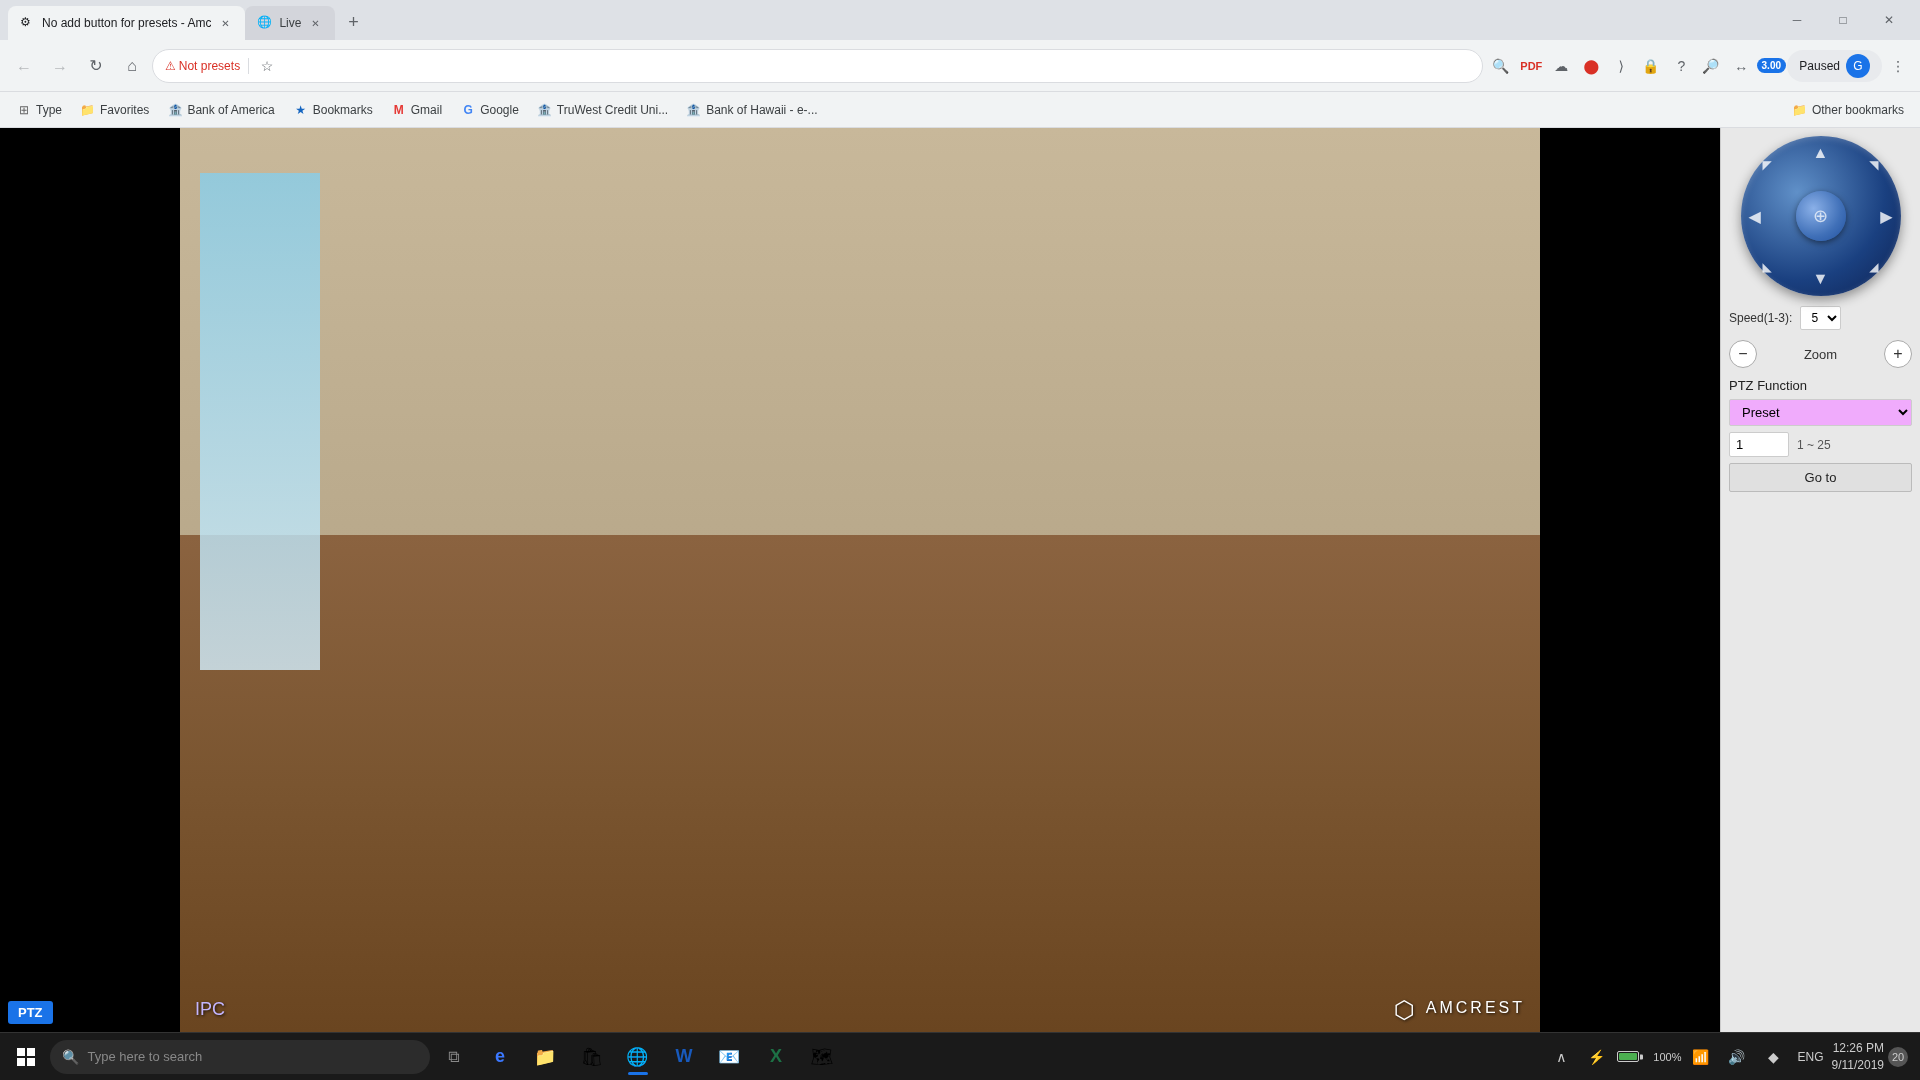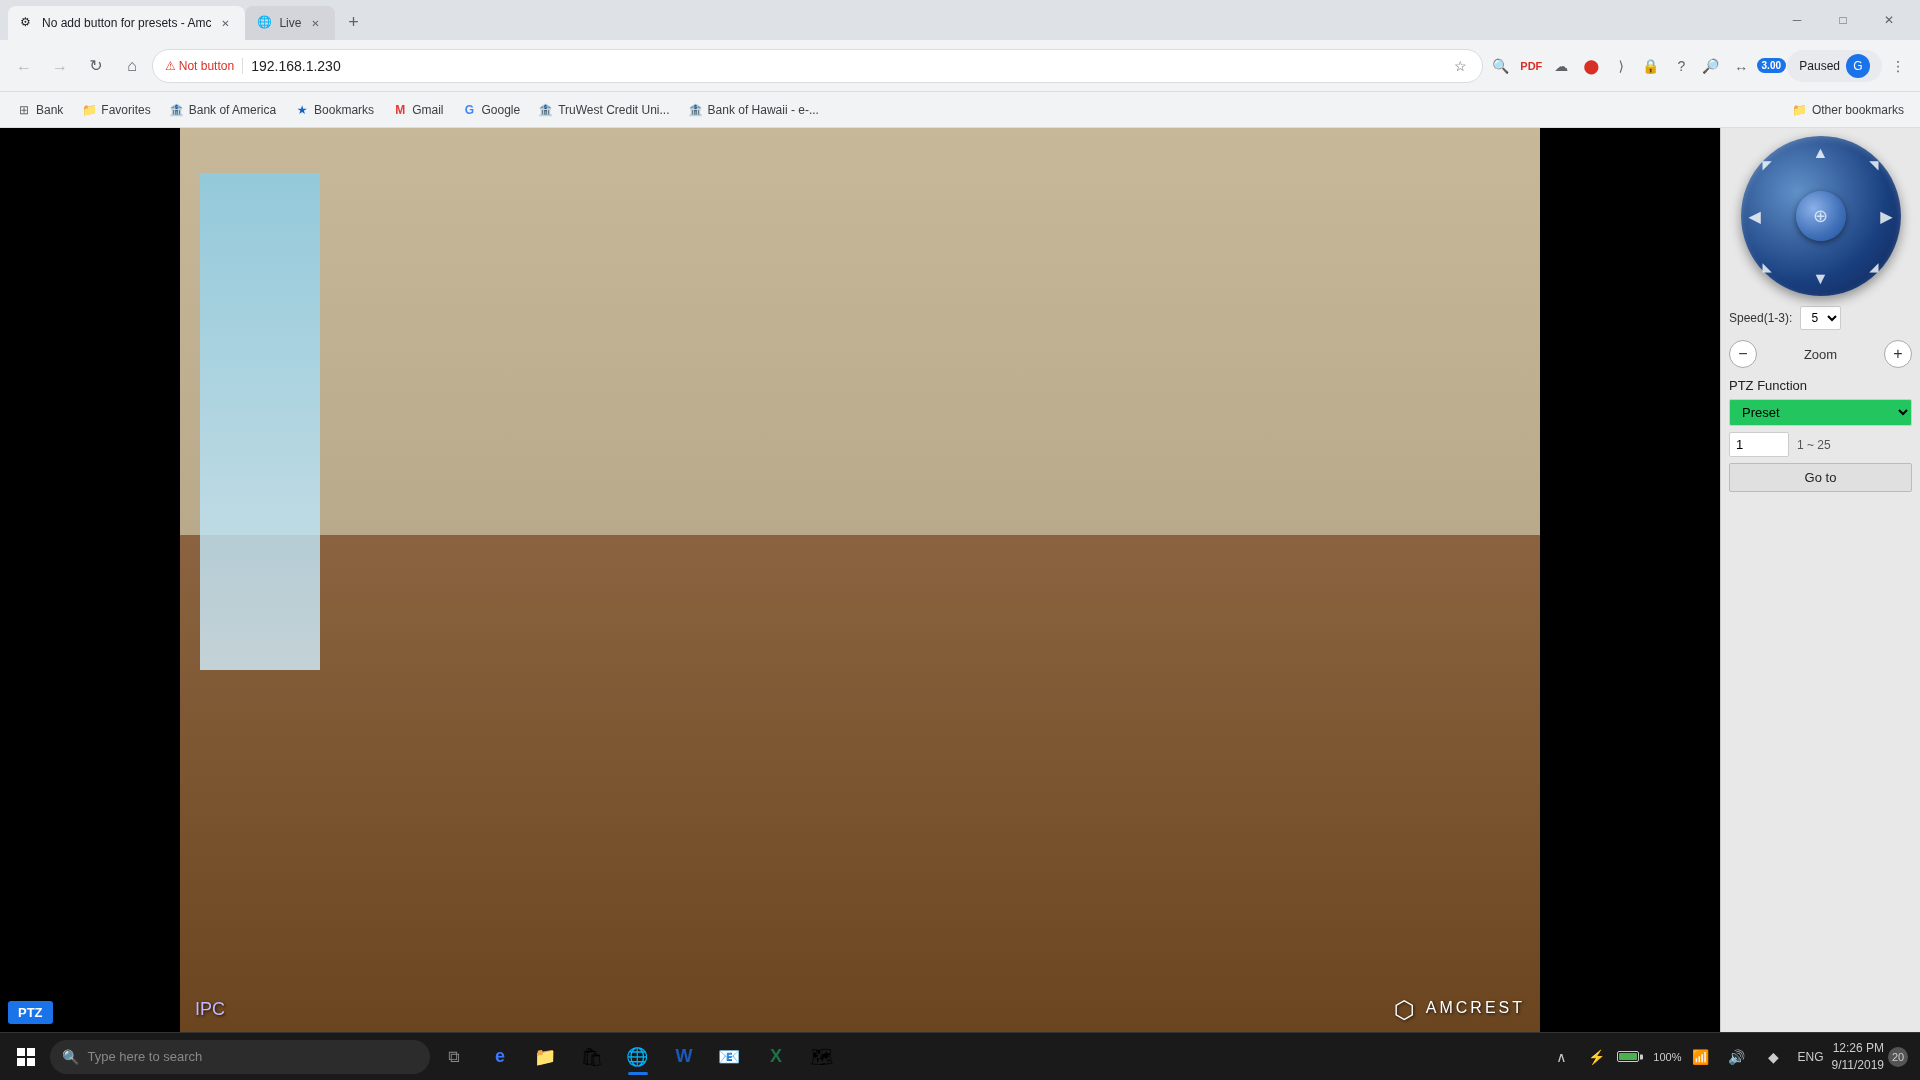--- a/index.html
+++ b/index.html
@@ -468,21 +468,21 @@
     }
     #ptz-function-title {
       font-size: 13px;
       color: #222;
       font-weight: 500;
       margin-bottom: 6px;
     }
     #preset-select {
       width: 100%;
       border: 1px solid #ccc;
-      background: #22c55e;
+      background: #f0abfc;
       padding: 4px 8px;
       font-size: 13px;
       border-radius: 2px;
       cursor: pointer;
       margin-bottom: 6px;
     }
     #preset-row {
       display: flex;
       align-items: center;
       gap: 8px;
@@ -714,24 +714,23 @@
 
   <div id="toolbar">
     <div class="toolbar-btn disabled">←</div>
     <div class="toolbar-btn disabled">→</div>
     <div class="toolbar-btn">↻</div>
     <div class="toolbar-btn">⌂</div>
 
     <div id="address-bar">
       <div class="security-warning">
         <span>⚠</span>
-        <span>Not button</span>
+        <span>Not presets</span>
       </div>
       <div class="address-divider"></div>
-      <span id="address-text">192.168.1.230</span>
       <div class="address-icons">
         <div class="addr-icon">☆</div>
       </div>
     </div>
 
     <div id="toolbar-right">
       <div class="ext-icon">🔍</div>
       <div class="ext-icon" style="color:#d93025; font-weight:700; font-size:11px;">PDF</div>
       <div class="ext-icon">☁</div>
       <div class="ext-icon" style="color:#d93025;">⬤</div>
@@ -747,21 +746,21 @@
         <span>Paused</span>
         <div id="avatar-circle">G</div>
       </div>
       <div class="ext-icon">⋮</div>
     </div>
   </div>
 
   <div id="bookmarks-bar">
     <div class="bookmark-item">
       <div class="bm-icon" style="color:#666;">⊞</div>
-      <span>Bank</span>
+      <span>Type</span>
     </div>
     <div class="bookmark-item">
       <div class="bm-icon" style="color:#f9a825;">📁</div>
       <span>Favorites</span>
     </div>
     <div class="bookmark-item">
       <div class="bm-icon" style="color:#e53935;">🏦</div>
       <span>Bank of America</span>
     </div>
     <div class="bookmark-item">

